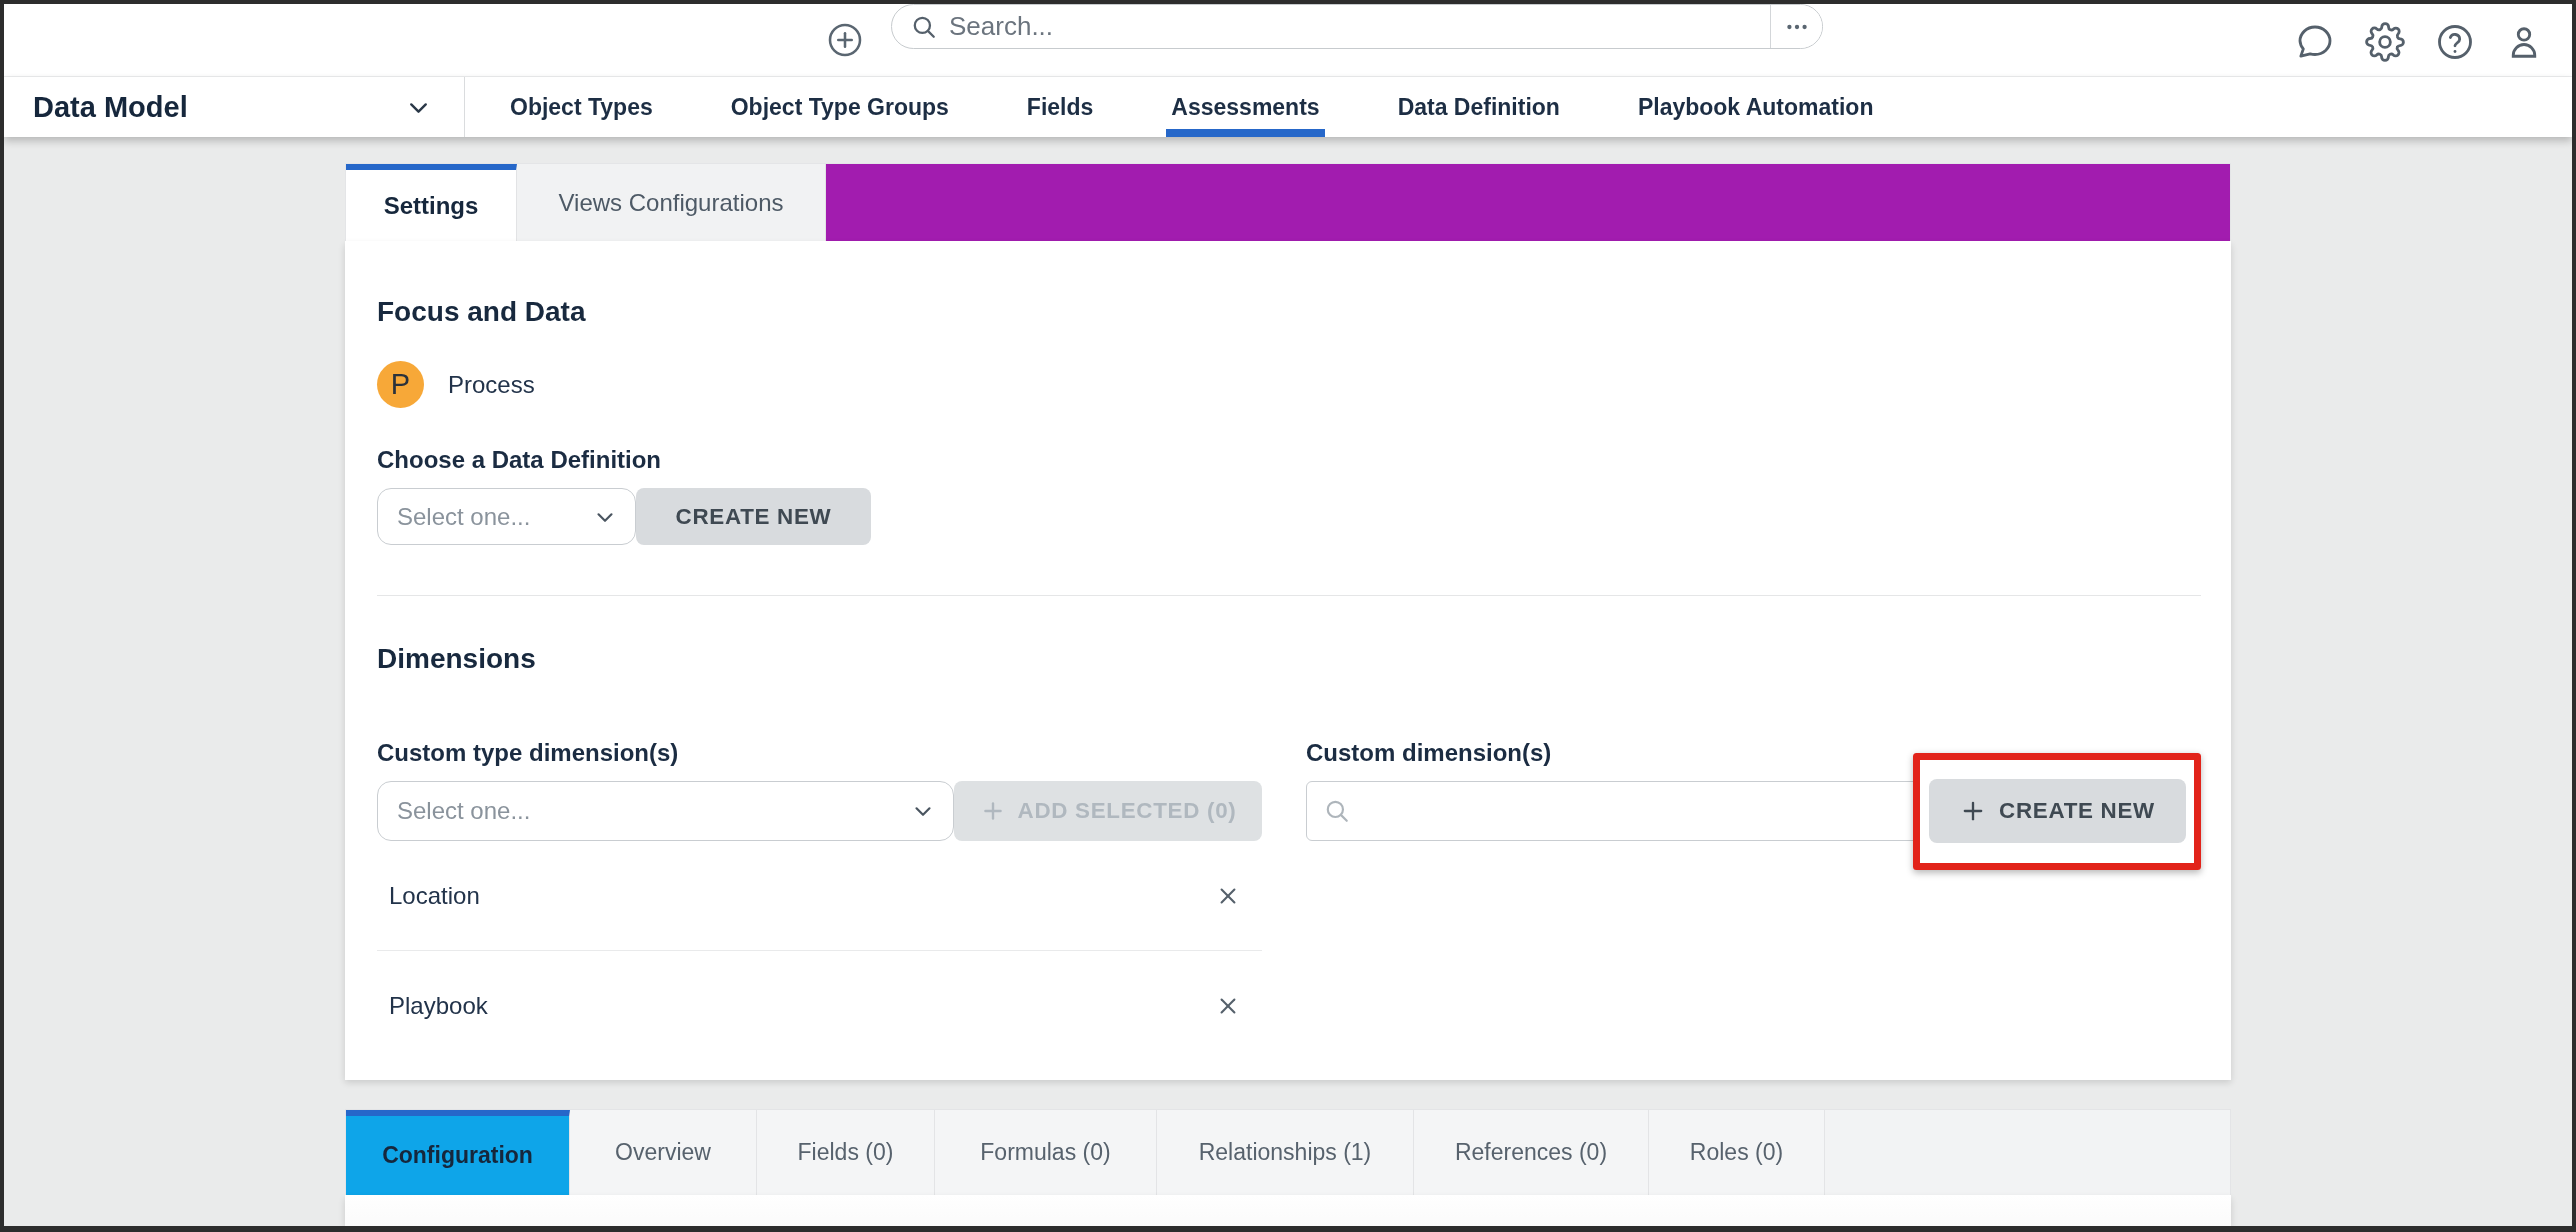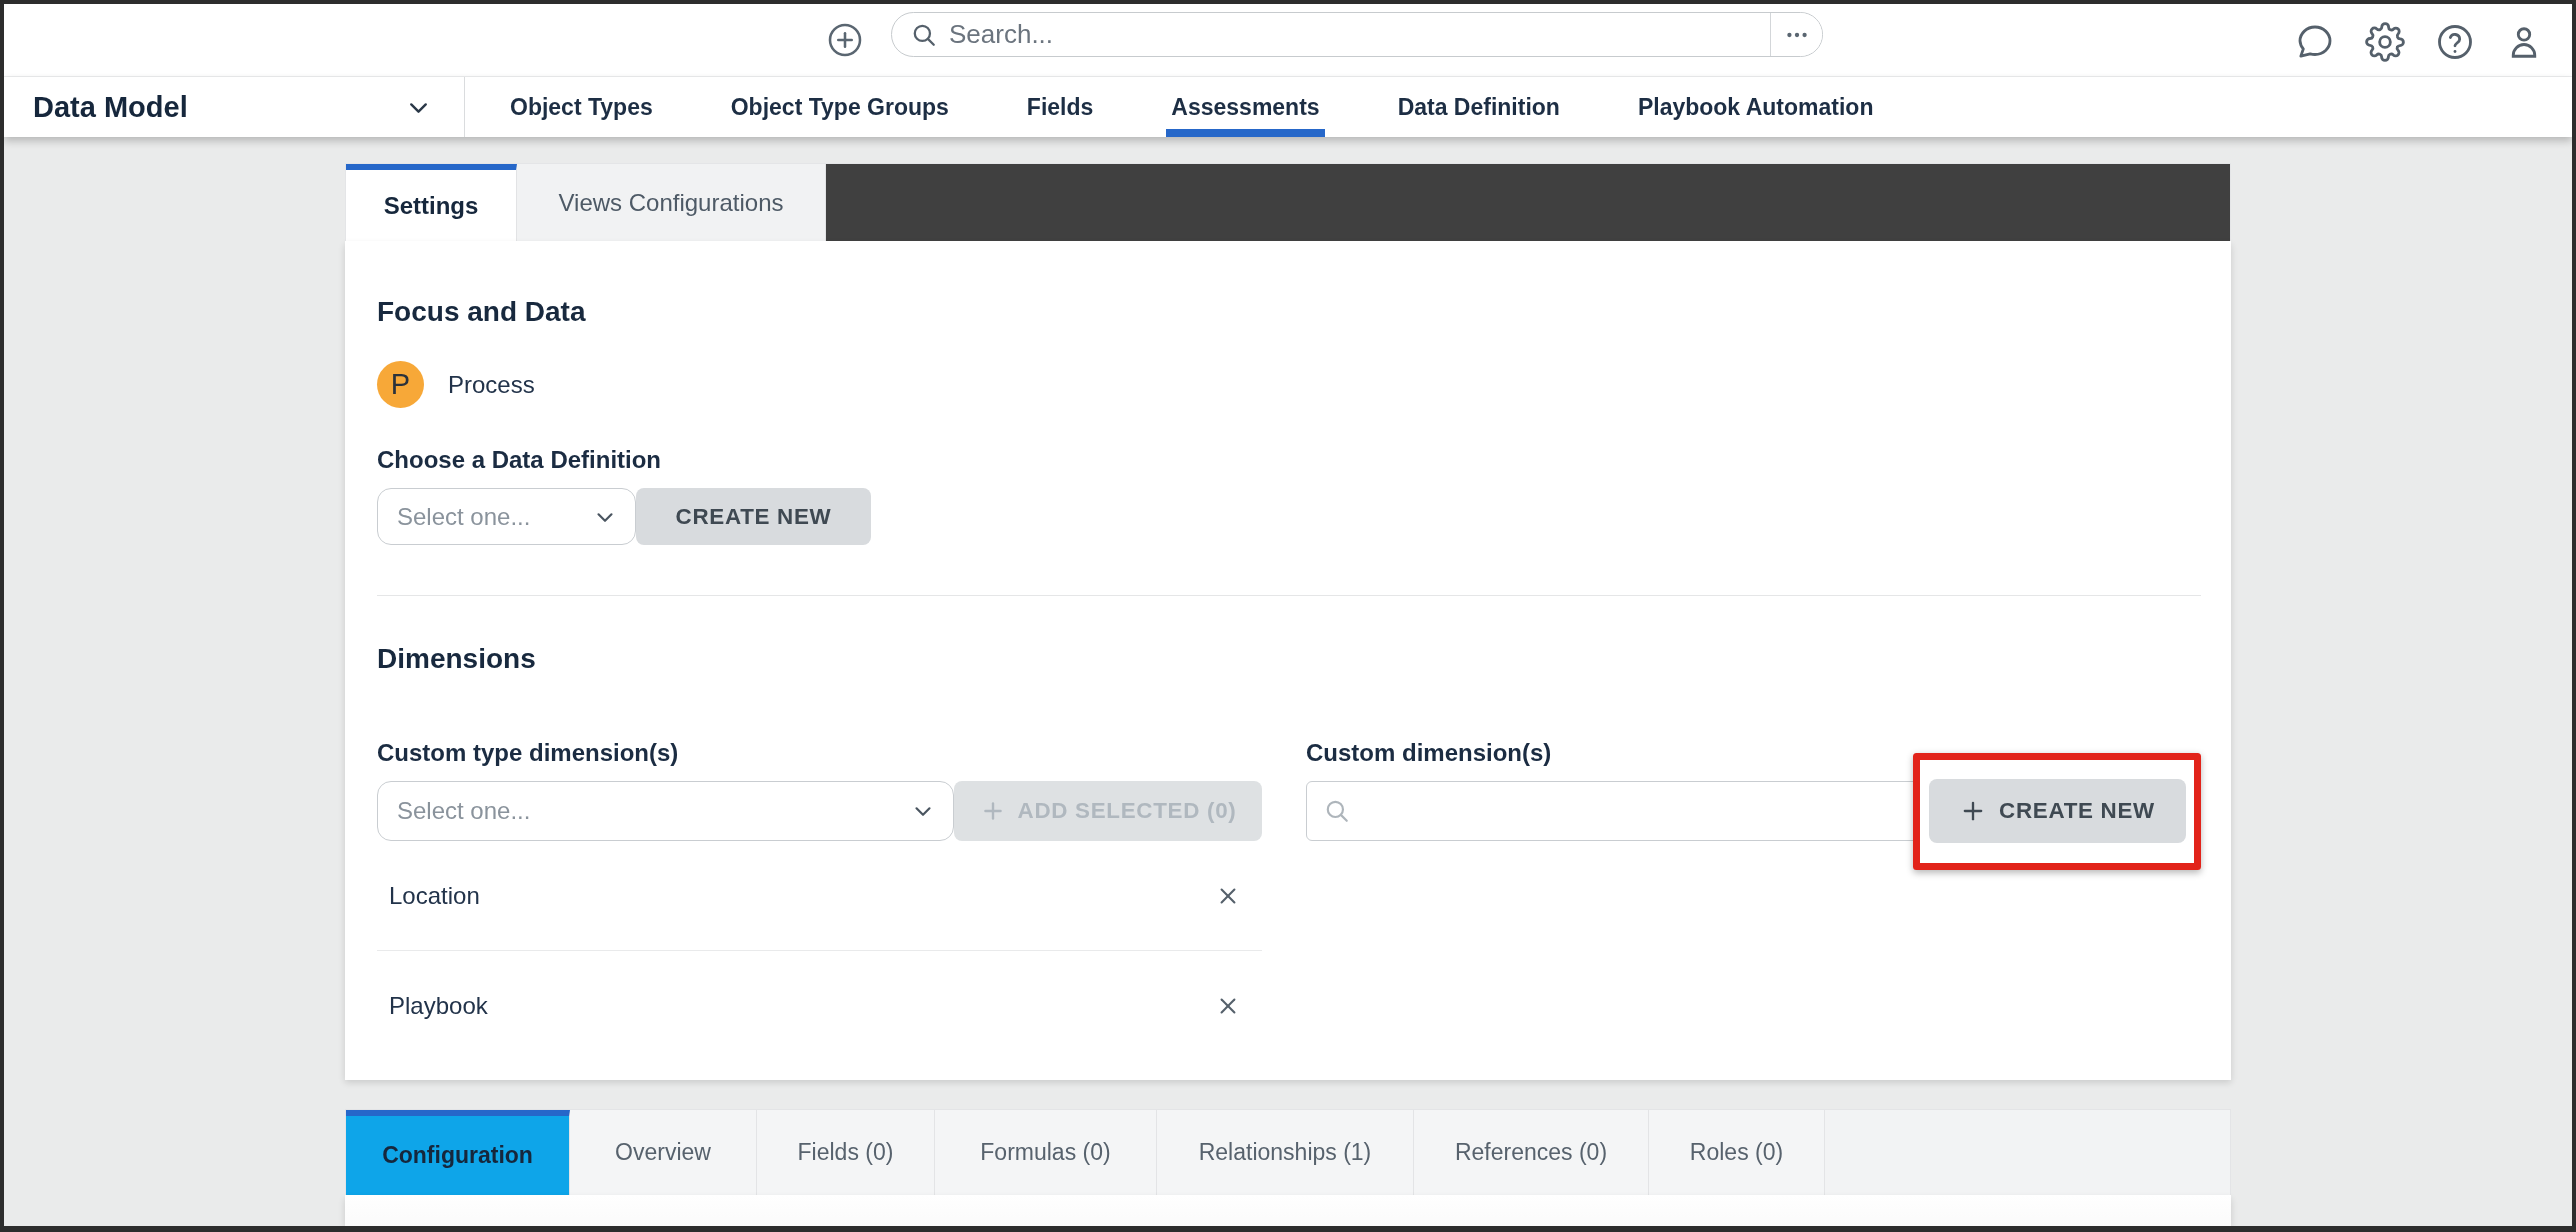--- a/index.html
+++ b/index.html
@@ -17,21 +17,21 @@
   }
 
   
   .topbar {
     height: 73px; background: #fff; position: relative; flex: none;
     border-bottom: 0.9px solid #ECEDEE;
   }
   .quick-add { position: absolute; left: 823px; top: 18px; width: 36px; height: 36px;
     background: none; border: none; cursor: pointer; color: #5A6671; }
   .search-pill {
-    position: absolute; left: 887px; top: 8px; width: 932px; height: 45px;
+    position: absolute; left: 887px; top: 0; width: 932px; height: 45px;
     border: 1.7px solid #C7CBCE; border-radius: 22.4px; background: #fff;
     display: flex; align-items: center;
   }
   .search-pill .mag { margin: 0 12px 0 19px; color: #55606B; flex: none; }
   .search-pill input {
     flex: 1; border: none; outline: none; font-size: 26px; color: #3A4450;
     font-family: "Liberation Sans", sans-serif; background: transparent; min-width: 0;
   }
   .search-pill input::placeholder { color: #6B747E; }
   .search-more {
@@ -60,21 +60,21 @@
   }
   .nav-tab.active::after {
     content: ""; position: absolute; left: -5.2px; right: -5.2px; bottom: 0; height: 7.8px; background: #2667C9;
   }
 
   
   .content { flex: 1; display: flex; flex-direction: column; align-items: center; }
   .col { width: 1886px; flex: none; }
 
   
-  .settings-strip { margin-top: 26px; height: 78px; display: flex; background: #404040;
+  .settings-strip { margin-top: 26px; height: 78px; display: flex; background: #a21caf;
     border: 0.9px solid #E4E5E7; border-bottom: none; }
   .s-tab { display: flex; align-items: center; justify-content: center; font-size: 24px;
     color: #4E5A66; cursor: pointer; background: #F1F2F3; border-right: 0.9px solid #E2E3E5; }
   .s-tab.t-settings { width: 171px; }
   .s-tab.t-views { width: 309px; }
   .s-tab.active { background: #fff; border-top: 6px solid #2667C9; font-weight: bold; color: #16273C; }
 
   
   .card { background: #fff; height: 839px; box-shadow: 0 2.6px 7px rgba(0,0,0,0.14);
     padding: 0 30px 0 32px; position: relative; z-index: 1; }

